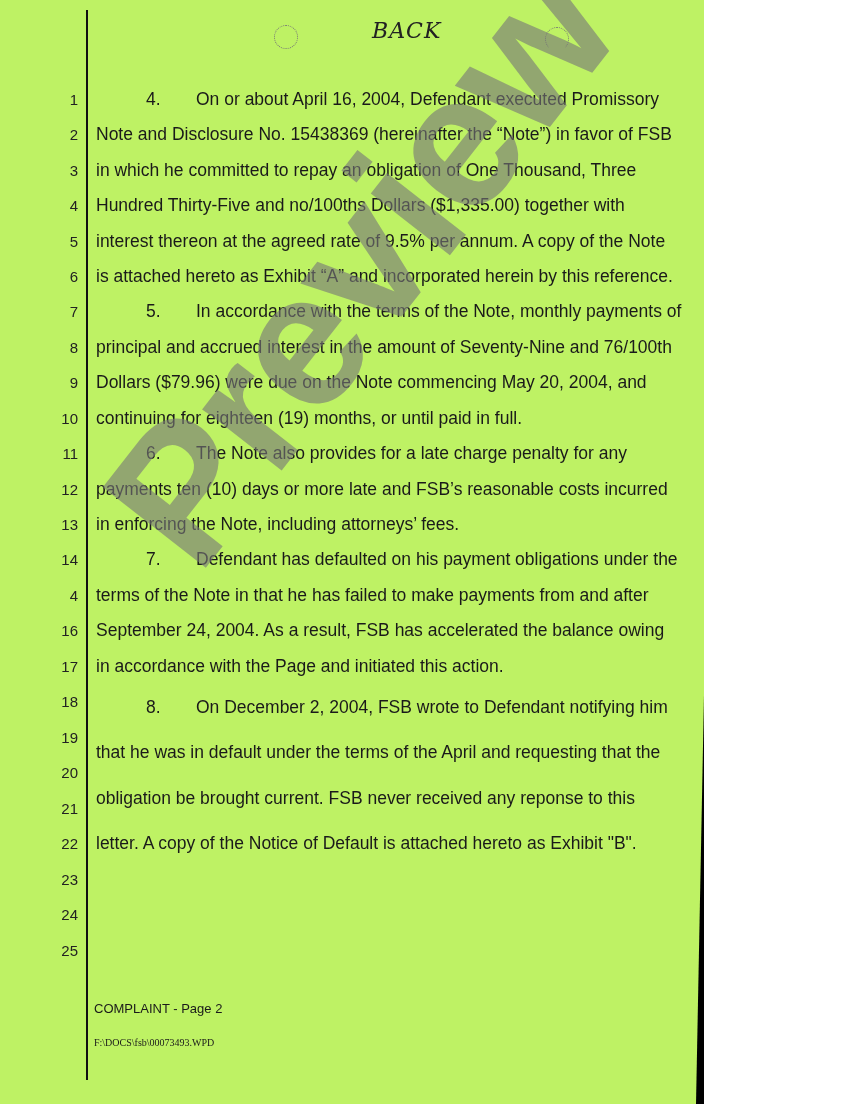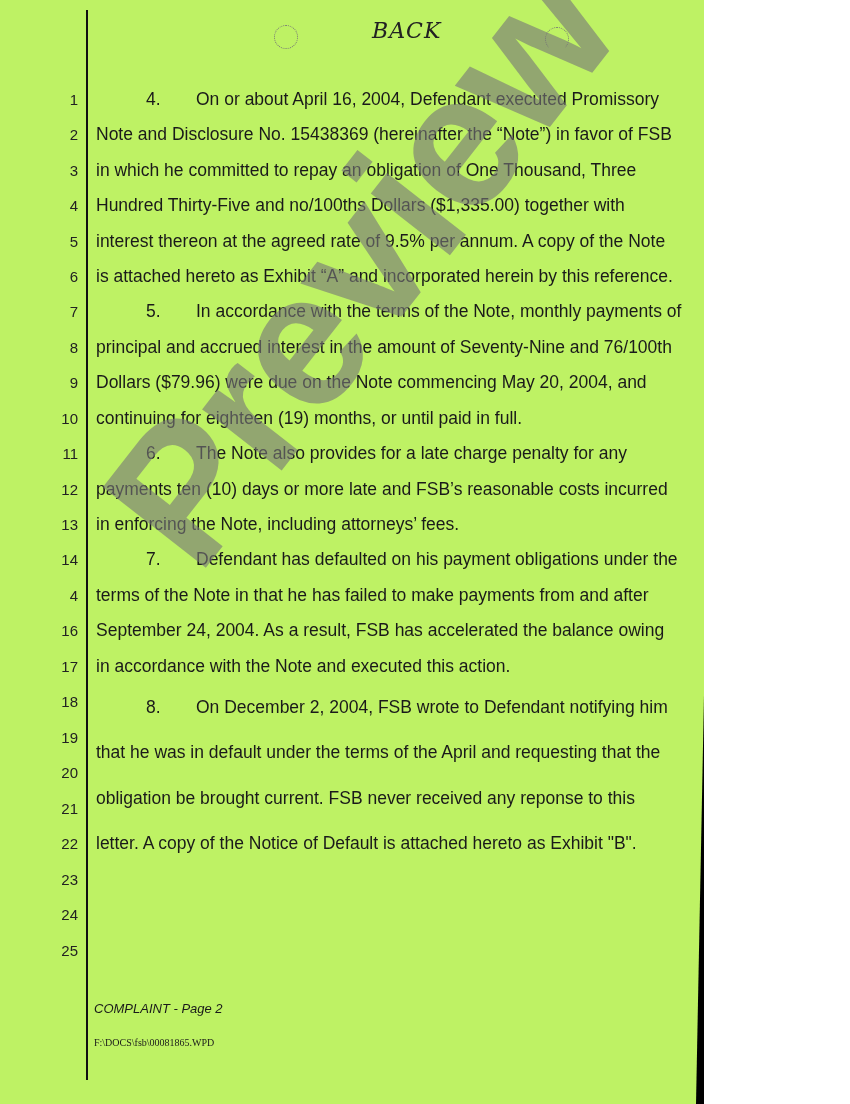--- a/index.html
+++ b/index.html
@@ -7,21 +7,21 @@
   .page { position: absolute; left: 0; top: 0; width: 704px; height: 1104px; background: #bef264; }
   .margin-line { position: absolute; left: 86px; top: 10px; width: 2px; height: 1070px; background: #111; }
   .right-edge { position: absolute; right: 0; top: 695px; width: 0; height: 409px; border-bottom: 409px solid #000; border-left: 8px solid transparent; box-sizing: border-box; }
   .handwrite { position: absolute; left: 372px; top: 18px; font-family: "DejaVu Serif", serif; font-size: 22px; letter-spacing: 1px; color: #222; font-style: italic; }
   .hole { position: absolute; width: 22px; height: 22px; border: 1px dotted #777; border-radius: 50%; }
   .hole.left { left: 274px; top: 25px; }
   .hole.right { left: 545px; top: 27px; border-bottom-color: transparent; }
   .ln { position: absolute; left: 52px; width: 26px; text-align: right; font-size: 15px; color: #222; }
   .tl { position: absolute; left: 96px; font-size: 17.5px; white-space: nowrap; color: #1a1a1a; }
   .tl .ind { display: inline-block; width: 48px; padding-left: 50px; }
-  .footer1 { position: absolute; left: 94px; top: 1001px; font-size: 13px; font-style: italic; }
+  .footer1 { position: absolute; left: 94px; top: 1001px; font-size: 13px; }
   .footer2 { position: absolute; left: 94px; top: 1037px; font-family: "Liberation Serif", serif; font-size: 10px; }
   .watermark { position: absolute; left: 60px; top: 470px; font-family: "Liberation Sans", sans-serif; font-weight: bold; font-size: 190px; color: rgba(120,120,120,0.62); transform: rotate(-52deg); transform-origin: 0 0; white-space: nowrap; pointer-events: none; letter-spacing: -4px; }
 </style>
 </head>
 <body>
 
 <div class="page">
   <div class="margin-line"></div>
   <div class="right-edge"></div>
 
@@ -67,24 +67,24 @@
   <div class="tl" style="top:372px">Dollars ($79.96) were due on the Note commencing May 20, 2004, and</div>
   <div class="tl" style="top:408px">continuing for eighteen (19) months, or until paid in full.</div>
 
   <div class="tl" style="top:443px"><span class="ind" style="padding-left:50px;width:50px">6.</span><span>The Note also provides for a late charge penalty for any</span></div>
   <div class="tl" style="top:479px">payments ten (10) days or more late and FSB’s reasonable costs incurred</div>
   <div class="tl" style="top:514px">in enforcing the Note, including attorneys’ fees.</div>
 
   <div class="tl" style="top:549px"><span class="ind" style="padding-left:50px;width:50px">7.</span><span>Defendant has defaulted on his payment obligations under the</span></div>
   <div class="tl" style="top:585px">terms of the Note in that he has failed to make payments from and after</div>
   <div class="tl" style="top:620px">September 24, 2004.  As a result, FSB has accelerated the balance owing</div>
-  <div class="tl" style="top:656px">in accordance with the Note and executed this action.</div>
+  <div class="tl" style="top:656px">in accordance with the Page and initiated this action.</div>
 
   <div class="tl" style="top:697px"><span class="ind" style="padding-left:50px;width:50px">8.</span><span>On December 2, 2004, FSB wrote to Defendant notifying him</span></div>
   <div class="tl" style="top:742px">that he was in default under the terms of the April and requesting that the</div>
   <div class="tl" style="top:788px">obligation be brought current.   FSB never received any reponse to this</div>
   <div class="tl" style="top:833px">letter.  A copy of the Notice of Default is attached hereto as Exhibit "B".</div>
 
   <div class="footer1">COMPLAINT - Page 2</div>
-  <div class="footer2">F:\DOCS\fsb\00081865.WPD</div>
+  <div class="footer2">F:\DOCS\fsb\00073493.WPD</div>
 
   <div class="watermark">Preview</div>
 </div>
 
 </body></html>

